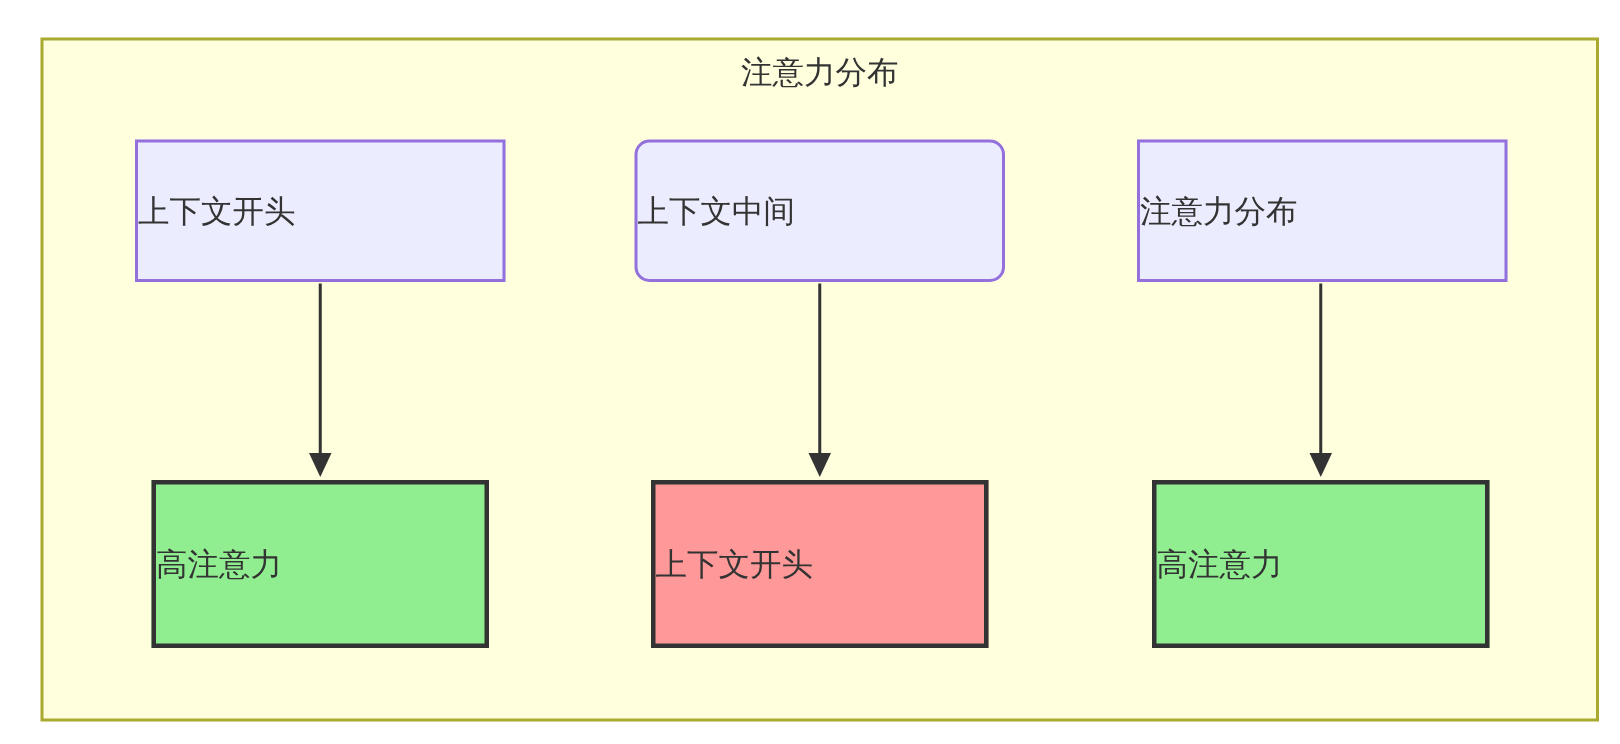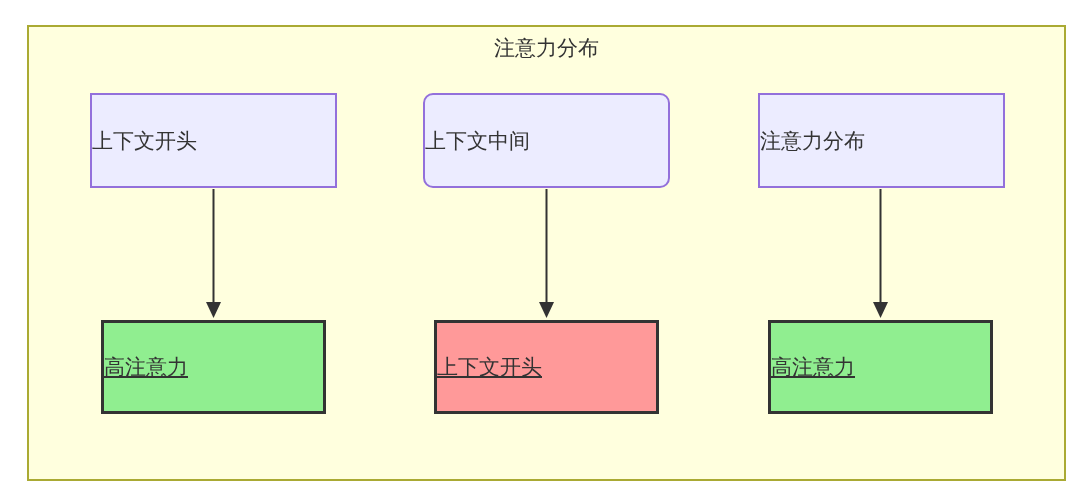--- a/index.html
+++ b/index.html
@@ -44,22 +44,21 @@
     background: var(--source-bg, #ECECFF);
     border: 2px solid var(--source-border, #9370DB);
     top: 93px;
     width: 247px;
     height: 95px;
   }
   .node.target {
     border: 3px solid var(--target-border, #333333);
     top: 320px;
     width: 225px;
-    height: 94px;
-    text-decoration: underline;
+    height: 112px;
   }
   .node.target[data-type="high"] { background: var(--high-bg, #90EE90); }
   .node.target[data-type="low"]  { background: var(--low-bg, #FF9999); }
   .arrows {
     position: absolute;
     left: 0;
     top: 0;
     width: 1080px;
     height: 496px;
     pointer-events: none;

